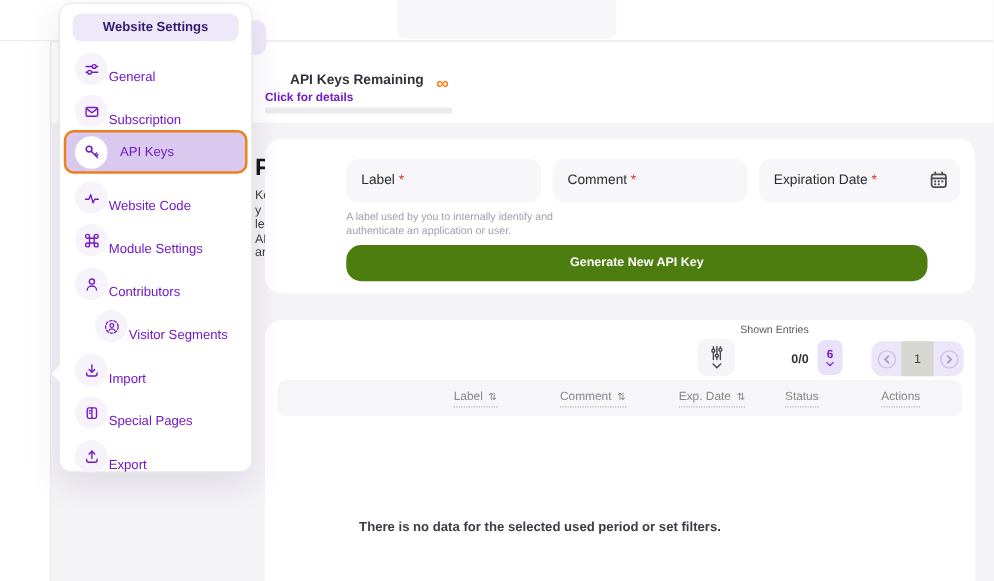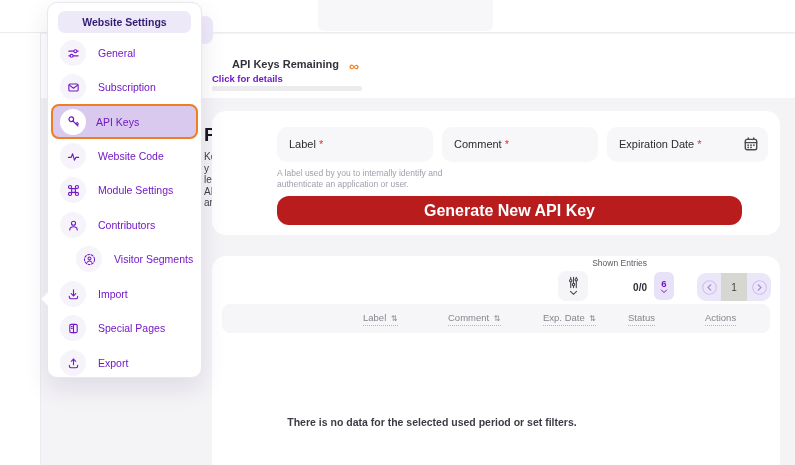--- a/index.html
+++ b/index.html
@@ -34,21 +34,21 @@
   .occ-lines { position:absolute; left:204px; top:151px; width:72px; font-size:10px; line-height:11.5px; color:#3f3f47; }
 
   .form-panel { position:absolute; left:212px; top:111px; width:568px; height:124px; background:#fff; border-radius:14px; }
   .field { position:absolute; top:127px; height:35px; background:#f7f6f8; border-radius:10px; font-size:11px; color:#2b2b31; line-height:35px; padding-left:12px; cursor:text; }
   .f-label { left:277px; width:156px; }
   .f-comment { left:442px; width:156px; }
   .f-exp { left:607px; width:161px; }
   .req { color:#e33030; margin-left:3px; }
   .cal-icon { position:absolute; right:9px; top:9px; }
   .helper { position:absolute; left:277px; top:168px; width:172px; font-size:8.5px; line-height:10.5px; color:#a19eab; }
-  .gen-btn { position:absolute; left:277px; top:196px; width:465px; height:29px; background:#b91c1c; border:none; border-radius:12px; color:#fff; font-weight:bold; font-size:16px; font-family:"Liberation Sans", sans-serif; cursor:pointer; }
+  .gen-btn { position:absolute; left:277px; top:196px; width:465px; height:29px; background:#4d7c0f; border:none; border-radius:12px; color:#fff; font-weight:bold; font-size:10px; font-family:"Liberation Sans", sans-serif; cursor:pointer; }
 
   .table-panel { position:absolute; left:212px; top:256px; width:568px; height:209px; background:#fff; border-radius:14px 14px 0 0; }
   .filter-btn { position:absolute; left:558px; top:271px; width:30px; height:30px; background:#f5f5f7; border-radius:8px; cursor:pointer; display:flex; flex-direction:column; align-items:center; justify-content:center; gap:1px; }
   .shown { position:absolute; left:590px; top:258px; width:57px; text-align:right; }
   .shown-label { font-size:8.5px; color:#5a5a64; }
   .shown-value { font-size:10px; font-weight:bold; color:#2f2f38; margin-top:14px; }
   .pagesize { position:absolute; left:654px; top:272px; width:20px; height:28px; background:#e9e1f8; border-radius:6px; display:flex; flex-direction:column; align-items:center; justify-content:center; cursor:pointer; }
   .pagesize-val { font-size:9.5px; font-weight:bold; color:#7318c6; }
   .pager { position:absolute; left:697px; top:273px; width:74px; height:28px; background:#ece7f8; border-radius:9px; display:flex; align-items:center; justify-content:space-between; }
   .pager-arrow { width:24px; height:28px; display:flex; align-items:center; justify-content:center; cursor:pointer; }
@@ -60,21 +60,21 @@
   .th-static { cursor:default;text-align:right; }
   .sort-glyph { font-size:8px; margin-left:2px; }
   .th-label { left:141px; } .th-comment { left:226px; } .th-exp { left:321px; } .th-status { left:406px; } .th-actions { left:483px; }
 
   .empty-msg { position:absolute; left:242px; top:416px; width:380px; text-align:center; font-size:10.5px; font-weight:bold; color:#3c3c44; }
 
   
   .menu { position:absolute; left:47px; top:2px; width:155px; height:376px; background:#fff; border:1px solid #e8e8ec; border-radius:10px; box-shadow:0 10px 26px rgba(40,20,80,.10); z-index:50; }
   .menu-notch { position:absolute; left:-6px; top:291px; width:10px; height:10px; background:#fff; border-left:1px solid #e8e8ec; border-bottom:1px solid #e8e8ec; transform:rotate(45deg); }
   .menu-title { position:absolute; left:10px; right:10px; top:8px; height:22px; background:#eee9f9; border-radius:7px; text-align:center; line-height:22px; font-size:10.5px; font-weight:bold; color:#321b72; }
-  .menu-item { position:absolute; left:0; width:100%; height:30px; display:flex; align-items:center; gap:12px; padding-left:12px; cursor:pointer; }
+  .menu-item { position:absolute; left:0; width:100%; height:30px; display:flex; align-items:flex-end; gap:1px; padding-left:12px; cursor:pointer; }
   .mi-0{top:35px;} .mi-1{top:69px;} .mi-3{top:138px;} .mi-4{top:172px;} .mi-5{top:207px;} .mi-6{top:241px;padding-left:28px;} .mi-7{top:276px;} .mi-8{top:310px;} .mi-9{top:345px;}
   .menu-item-active { position:absolute; left:3px; right:3px; top:101px; height:35px; background:#d9c9ef; border:2px solid #ee7e1e; border-radius:8px; display:flex; align-items:center; gap:10px; padding-left:7px; cursor:pointer; }
   .mi-circle { width:26px; height:26px; border-radius:50%; background:#f6f4fa; display:flex; align-items:center; justify-content:center; flex:0 0 26px; }
   .mi-circle-white { background:#fff; }
   .mi-label { font-size:10.5px; font-weight:500; color:#7318c6; }
 
   svg { display:block; }
 </style>
 </head>
 <body>

